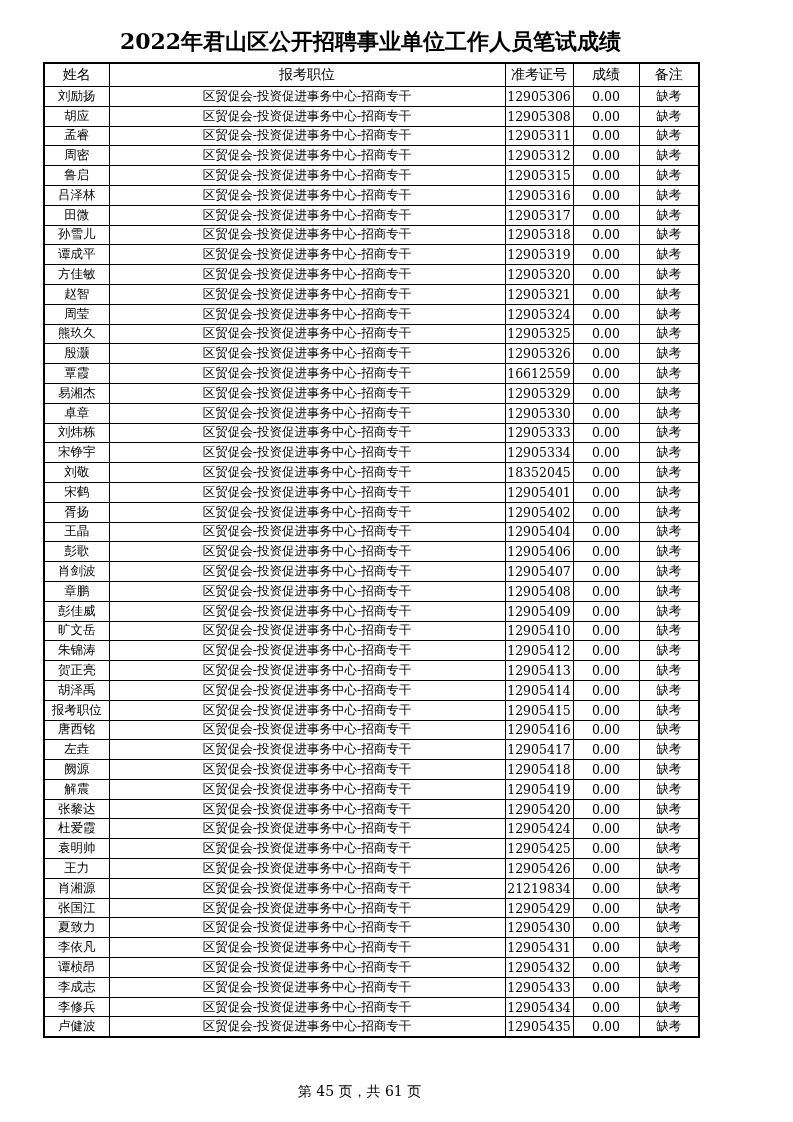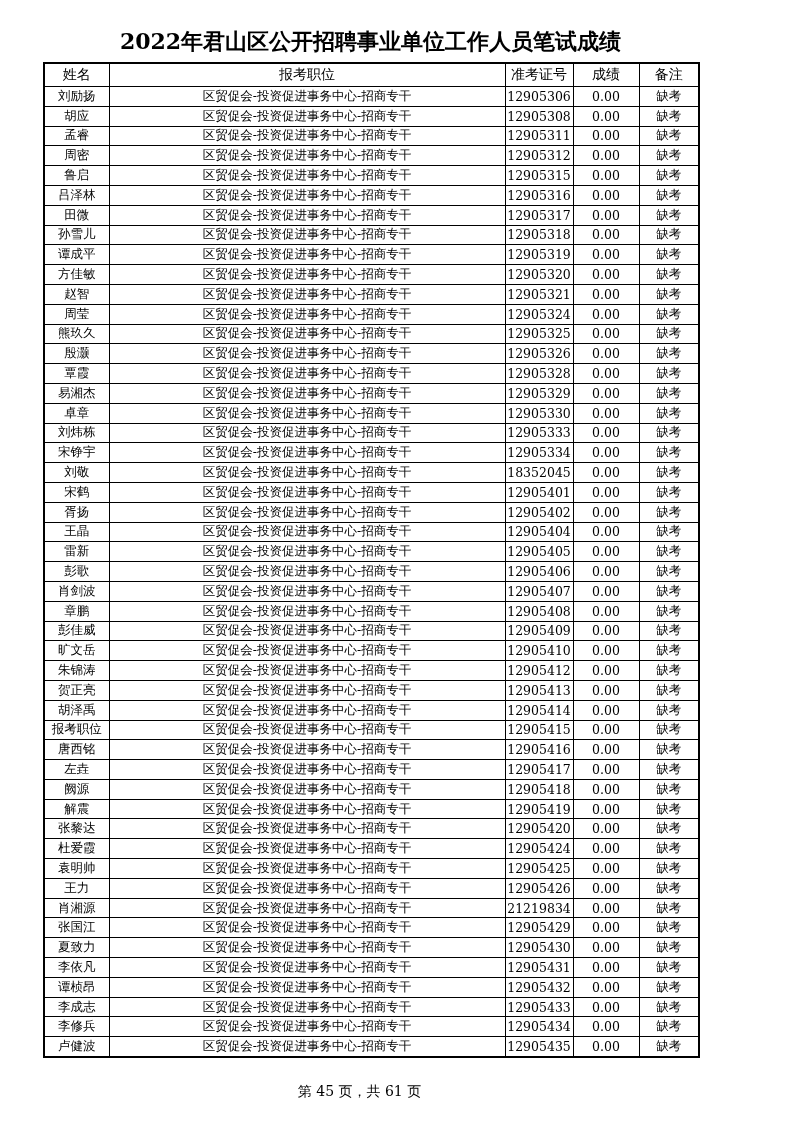--- a/index.html
+++ b/index.html
@@ -188,21 +188,21 @@
         <tr>
           <td>殷灏</td>
           <td>区贸促会-投资促进事务中心-招商专干</td>
           <td>12905326</td>
           <td>0.00</td>
           <td>缺考</td>
         </tr>
         <tr>
           <td>覃霞</td>
           <td>区贸促会-投资促进事务中心-招商专干</td>
-          <td>12905328</td>
+          <td>16612559</td>
           <td>0.00</td>
           <td>缺考</td>
         </tr>
         <tr>
           <td>易湘杰</td>
           <td>区贸促会-投资促进事务中心-招商专干</td>
           <td>12905329</td>
           <td>0.00</td>
           <td>缺考</td>
         </tr>
@@ -245,27 +245,20 @@
           <td>胥扬</td>
           <td>区贸促会-投资促进事务中心-招商专干</td>
           <td>12905402</td>
           <td>0.00</td>
           <td>缺考</td>
         </tr>
         <tr>
           <td>王晶</td>
           <td>区贸促会-投资促进事务中心-招商专干</td>
           <td>12905404</td>
-          <td>0.00</td>
-          <td>缺考</td>
-        </tr>
-        <tr>
-          <td>雷新</td>
-          <td>区贸促会-投资促进事务中心-招商专干</td>
-          <td>12905405</td>
           <td>0.00</td>
           <td>缺考</td>
         </tr>
         <tr>
           <td>彭歌</td>
           <td>区贸促会-投资促进事务中心-招商专干</td>
           <td>12905406</td>
           <td>0.00</td>
           <td>缺考</td>
         </tr>

